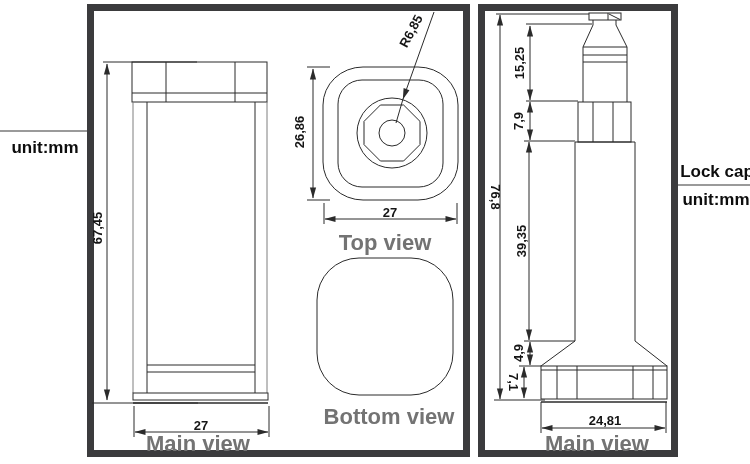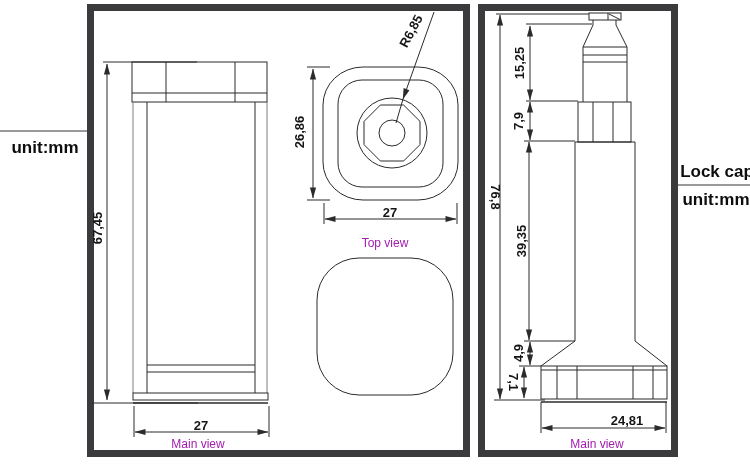--- a/index.html
+++ b/index.html
@@ -10,21 +10,21 @@
   .panel{position:absolute;border:7px solid #3b3b3d;background:transparent;box-sizing:border-box;}
   svg.lines{position:absolute;left:0;top:0;}
   .dim{
     position:absolute;font-size:13px;font-weight:bold;color:#151515;
     white-space:nowrap;transform:translate(-50%,-50%);letter-spacing:0px;line-height:1;
   }
   .dim.vccw{transform:translate(-50%,-50%) rotate(-90deg);}
   .dim.vcw{transform:translate(-50%,-50%) rotate(90deg);}
   .dim.diag{transform:translate(-50%,-50%) rotate(-62deg);}
   .viewlabel{
-    position:absolute;font-size:12px;font-weight:normal;color:#a21caf;
+    position:absolute;font-size:22px;font-weight:bold;color:#737373;
     white-space:nowrap;transform:translate(-50%,-50%);line-height:1;
   }
   .side-text{
     position:absolute;font-size:17px;font-weight:600;color:#0d0d0d;
     white-space:nowrap;transform:translate(-50%,-50%);line-height:1;
   }
   .divider{position:absolute;height:2px;background:#9a9a9a;}
 </style>
 </head>
 <body>
@@ -147,23 +147,24 @@
 
   <span class="dim vccw" style="left:97px;top:228px;">67,45</span>
   <span class="dim" style="left:201px;top:425px;">27</span>
   <span class="viewlabel" style="left:198px;top:444px;">Main view</span>
 
   <span class="dim vccw" style="left:299px;top:132px;">26,86</span>
   <span class="dim" style="left:390px;top:212px;">27</span>
   <span class="dim diag" style="left:411px;top:31px;">R6,85</span>
   <span class="viewlabel" style="left:385px;top:243px;">Top view</span>
 
+  <span class="viewlabel" style="left:389px;top:417px;">Bottom view</span>
 
   <span class="dim vcw" style="left:495px;top:197px;">76,8</span>
   <span class="dim vccw" style="left:519px;top:63px;">15,25</span>
   <span class="dim vccw" style="left:518px;top:121px;">7,9</span>
   <span class="dim vccw" style="left:521px;top:241px;">39,35</span>
   <span class="dim vccw" style="left:518px;top:353px;">4,9</span>
   <span class="dim vcw" style="left:513px;top:382px;">7,1</span>
-  <span class="dim" style="left:605px;top:420px;margin-left:22px;">24,81</span>
+  <span class="dim" style="left:605px;top:420px;">24,81</span>
   <span class="viewlabel" style="left:597px;top:444px;">Main view</span>
 
 </div>
 
 </body></html>

